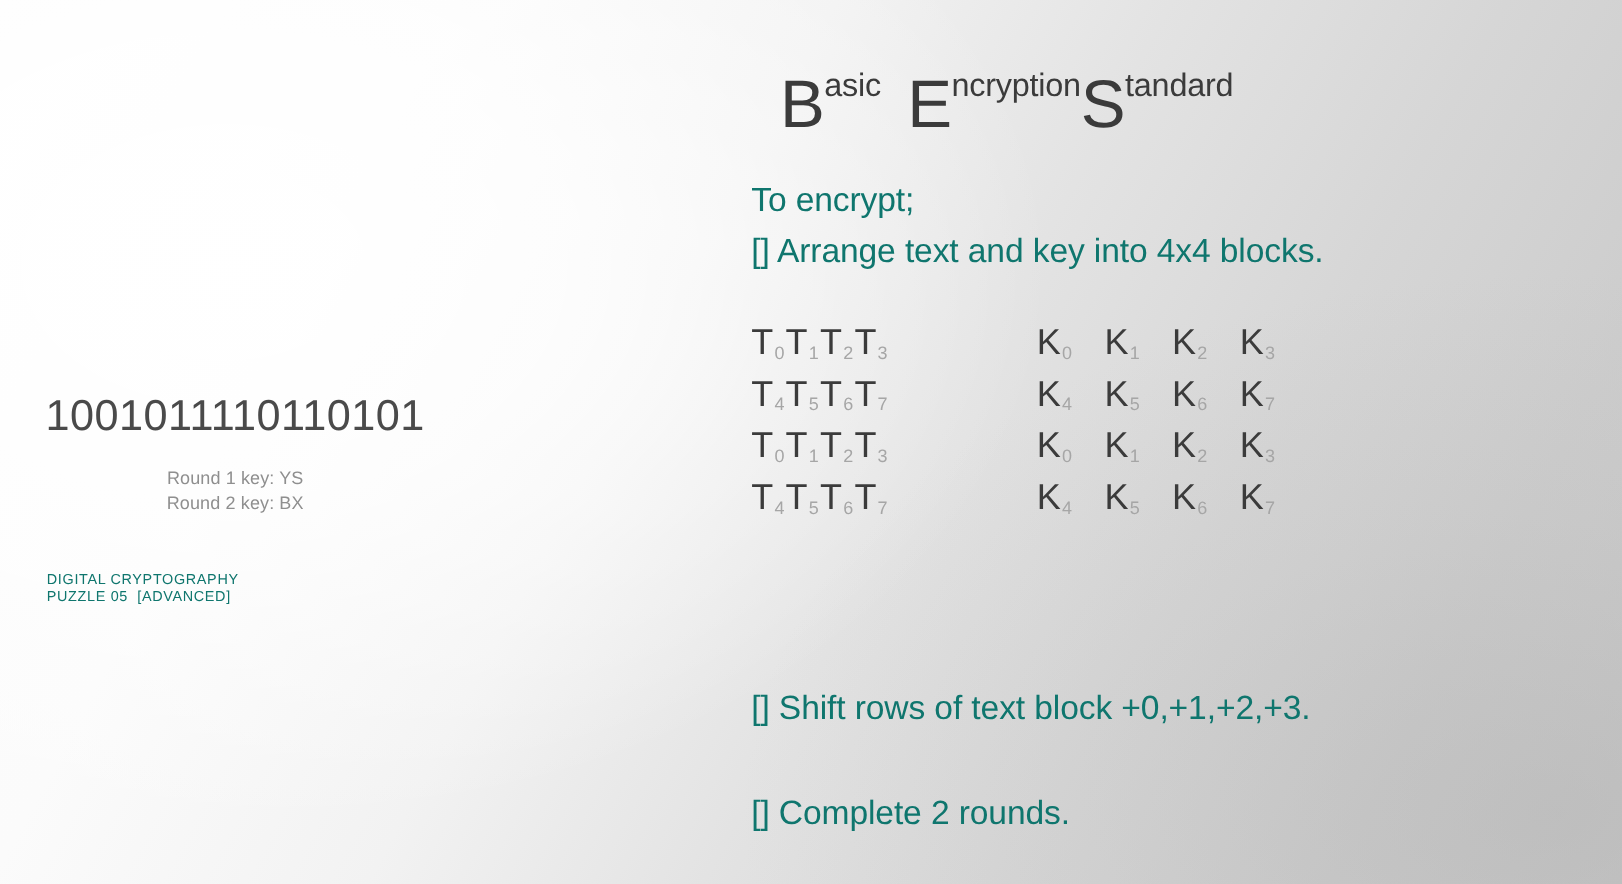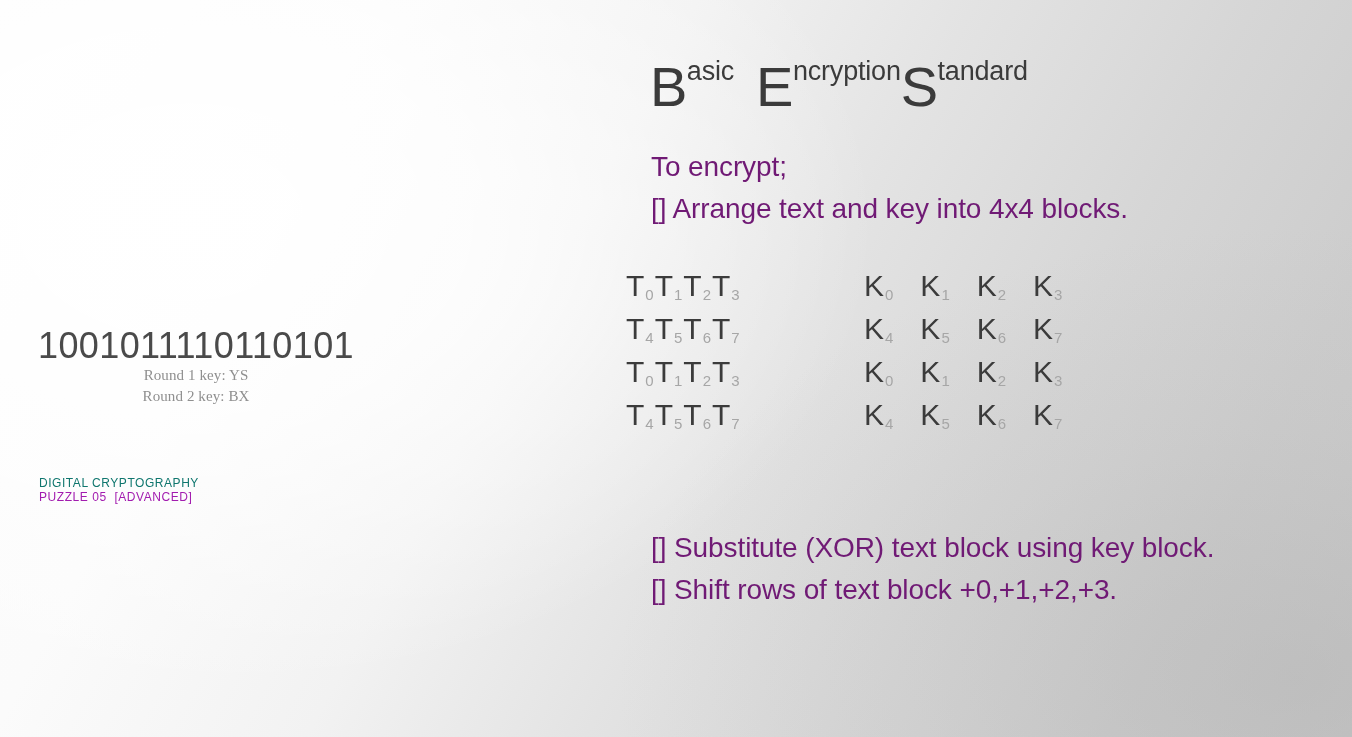--- a/index.html
+++ b/index.html
@@ -70,38 +70,37 @@
     margin-left: -208px;
   }
   .key-line {
     font-size: 15px;
     color: #8f8f8f;
     line-height: 1.42;
     letter-spacing: 0.1px;
     margin-left: -208px;
   }
   #key-lines {
-    margin-top: 0;
-    font-family: Liberation Serif, serif;
+    margin-top: 23px;
   }
 
   #footer-block {
     position: absolute;
     left: 39px;
     top: 476px;
     line-height: 1.18;
   }
   .footer-line {
     font-size: 12px;
     letter-spacing: 0.55px;
     color: #0f766e;
     white-space: pre;
   }
   .footer-line.sub {
-    color: #a21caf;
+    color: #0f766e;
   }
 
   
   #right-panel {
     position: absolute;
     left: 626px;
     top: 0;
     width: 726px;
     height: 737px;
     color: #3b3b3b;
@@ -139,24 +138,23 @@
   .title-gap-a { margin-right: 22px; margin-left: 24px; }
   .title-gap-b { }
 
   
   .instr {
     position: absolute;
     left: 0;
     font-size: 28px;
     font-weight: 300;
     line-height: 42px;
-    color: #701a75;
+    color: #0f766e;
     white-space: nowrap;
     letter-spacing: -0.1px;
-    margin-left: 25px;
   }
   #instr-intro   { top: 146px; }
   #instr-arrange { top: 188px; }
   #instr-swap    { top: 485px; }
   #instr-xor     { top: 527px; }
   #instr-shift   { top: 569px; }
   #instr-rounds  { top: 657px; }
 
   
   #blocks {
@@ -281,17 +279,17 @@
           <div class="gap"></div>
           <div class="matrix matrix-key">
             <span class="cell"><span>K</span><sub>4</sub></span>
             <span class="cell"><span>K</span><sub>5</sub></span>
             <span class="cell"><span>K</span><sub>6</sub></span>
             <span class="cell"><span>K</span><sub>7</sub></span>
           </div>
         </div>
       </div>
 
-    <div class="instr" id="instr-xor">[] Substitute (XOR) text block using key block.</div>
     <div class="instr" id="instr-shift">[] Shift rows of text block +0,+1,+2,+3.</div>
+    <div class="instr" id="instr-rounds">[] Complete 2 rounds.</div>
 
   </div>
 </div>
 
 </body></html>

